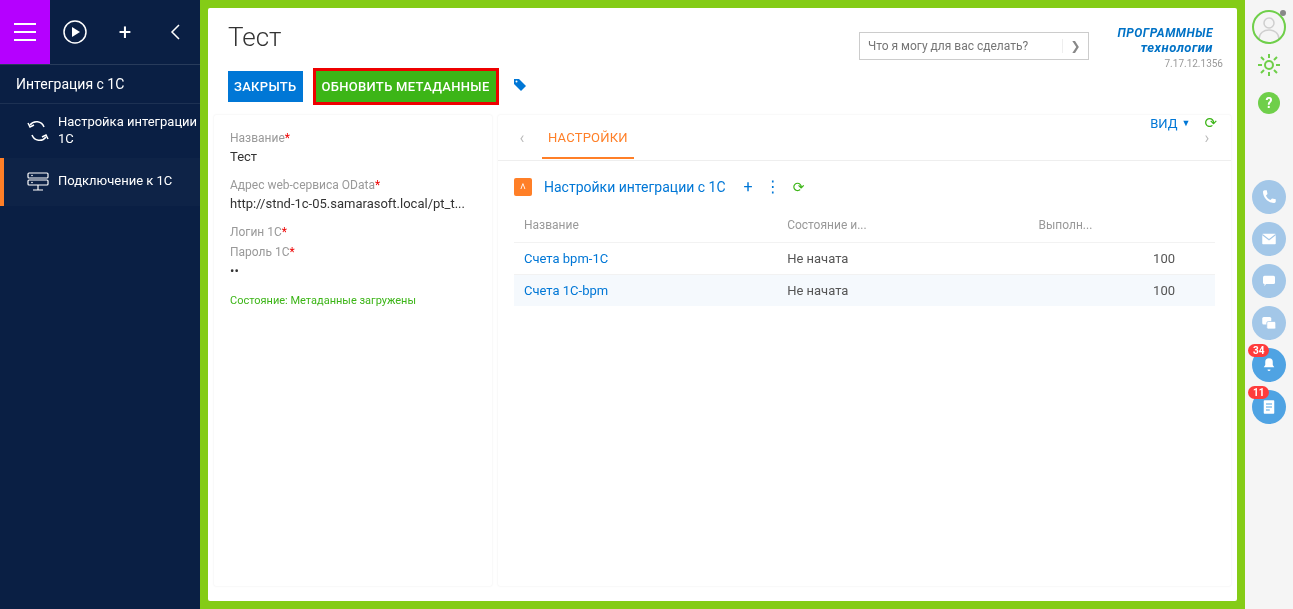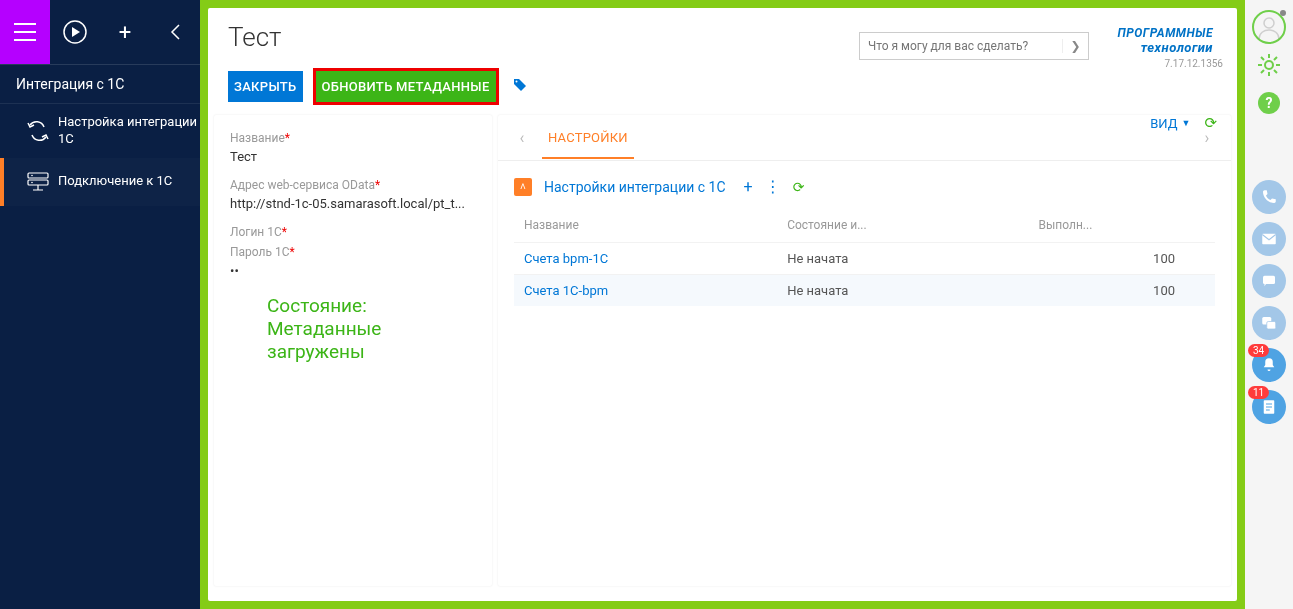--- a/index.html
+++ b/index.html
@@ -47,21 +47,21 @@
 
     .content-row { display: flex; padding: 0 6px 6px 6px; gap: 6px; height: calc(100% - 116px); }
     .panel { background: #fff; border-radius: 2px; padding: 16px; box-shadow: 0 0 2px rgba(0,0,0,0.1); }
     .panel-left { width: 278px; flex-shrink: 0; }
     .panel-right { flex: 1; padding: 0; }
 
     .field { margin-bottom: 6px; }
     .field-label { font-size: 12px; color: #999; }
     .req { color: #e00; }
     .field-value { font-size: 13px; color: #333; padding: 4px 0 8px 0; overflow: hidden; text-overflow: ellipsis; white-space: nowrap; }
-    .status-line { color: #3cb517; font-size: 19px; margin-top: 8px; margin-left: 37px; }
+    .status-line { color: #3cb517; font-size: 11px; margin-top: 8px; }
 
     .tabs-row { display: flex; align-items: center; border-bottom: 1px solid #eee; padding: 0 14px; height: 46px; position: relative; }
     .tab-arrow { color: #bbb; font-size: 16px; cursor: pointer; width: 20px; text-align: center; }
     .tab { font-size: 13px; color: #666; padding: 14px 6px; margin-left: 10px; cursor: pointer; letter-spacing: 0.2px; }
     .tab.active { color: #ff7f27; border-bottom: 2px solid #ff7f27; padding-bottom: 12px; }
     .tab-arrow-r { position: absolute; right: 14px; }
 
     .detail-body { padding: 16px; }
     .section-head { display: flex; align-items: center; gap: 12px; margin-bottom: 14px; }
     .collapse-sq { width: 18px; height: 18px; background: #ff7f27; color: #fff; display: flex; align-items: center; justify-content: center; font-size: 10px; cursor: pointer; border-radius: 2px; }
@@ -78,21 +78,21 @@
     .tbl td.num { text-align: right; padding-right: 40px; color: #555; }
     .tbl tr.hover { background: #f5f9fd; }
 
     .rightbar { position: absolute; top: 0; right: 0; width: 48px; bottom: 0; background: #f5f5f5; display: flex; flex-direction: column; align-items: center; padding-top: 10px; gap: 8px; }
     .avatar-ring { width: 34px; height: 34px; border: 2px solid #6fcf4a; border-radius: 50%; cursor: pointer; position: relative; }
     .avatar-dot { position: absolute; top: -2px; right: -2px; width: 6px; height: 6px; background: #888; border-radius: 50%; }
     .gear-icon { color: #6fcf4a; font-size: 24px; cursor: pointer; }
     .help-icon { width: 22px; height: 22px; background: #6fcf4a; color: #fff; border-radius: 50%; display: flex; align-items: center; justify-content: center; font-weight: bold; font-size: 14px; cursor: pointer; }
     .bubble { width: 34px; height: 34px; border-radius: 50%; background: #a3c7e8; display: flex; align-items: center; justify-content: center; cursor: pointer; position: relative; }
     .bubble svg { width: 18px; height: 18px; }
-    .badge { position: absolute; top: -4px; left: -4px; background: #ff3b3b; color: #fff; font-size: 10px; border-radius: 8px; padding: 1px 5px; min-width: 16px; text-align: center; }
+    .badge { position: absolute; top: -4px; left: -4px; background: #ff3b3b; color: #fff; font-size: 10px; border-radius: 8px; padding: 1px 5px; min-width: 16px; text-align: center; font-weight: bold; }
     .rightbar-gap { height: 50px; }
   </style>
 </head>
 <body>
 
 <div class="topbar">
   <div class="hamburger">
     <svg width="22" height="18" viewBox="0 0 22 18">
         <path stroke="#fff" stroke-width="2" d="M0 1h22M0 9h22M0 17h22"></path>
       </svg>

